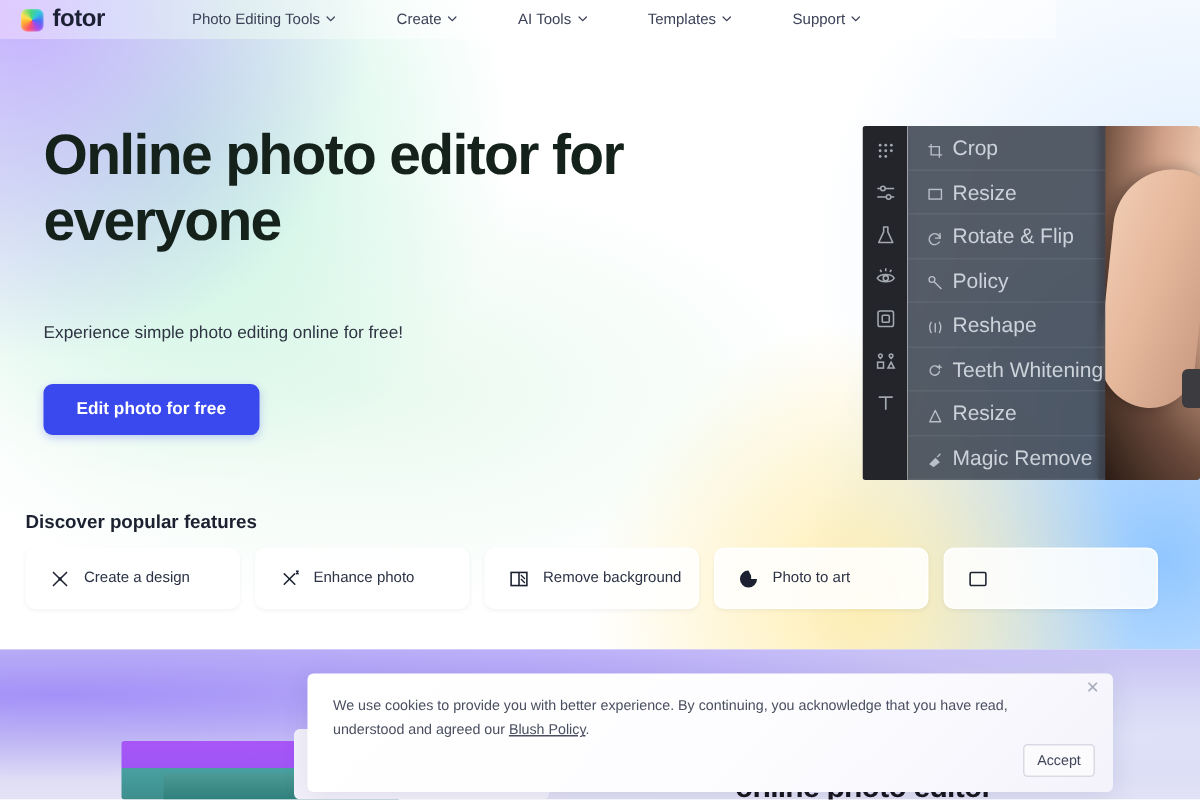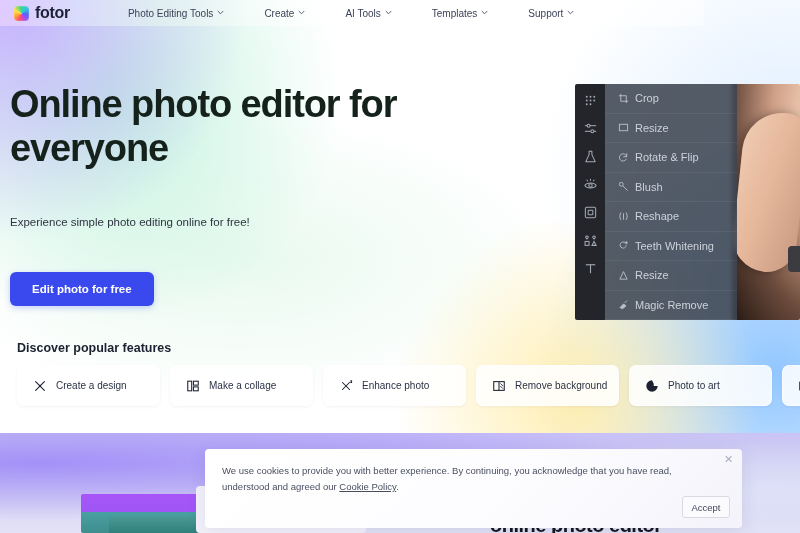--- a/index.html
+++ b/index.html
@@ -61,30 +61,30 @@
   .nav-links { display: flex; align-items: flex-end; margin-left: 38px; gap: 0; }
   .nav-item {
     display: flex; align-items: center; gap: 4px;
     font-size: 10px; color: #3c4257; padding: 0 20px;
     cursor: pointer; white-space: nowrap;
   }
   .chev { display:inline-block; width: 7px; height: 7px; position: relative; top: -1px; }
   .chev svg { display:block; }
 
   
-  .hero-copy { position: absolute; left: 10px; top: 82px; width: 470px; z-index: 10; }
+  .hero-copy { position: absolute; left: 29px; top: 82px; width: 470px; z-index: 10; }
   .hero-title {
     font-size: 38px; line-height: 1.16; font-weight: 700;
     color: #15221c; letter-spacing: -1.1px;
   }
   .hero-sub {
     margin-top: 21px; font-size: 11.5px; line-height: 1.85; color: #2e3442;
   }
   .cta-btn {
-    margin-top: 38px; display: inline-flex; align-items: center; justify-content: center;
+    margin-top: 22px; display: inline-flex; align-items: center; justify-content: center;
     height: 34px; padding: 0 22px; border-radius: 6px;
     background: #3a49ee; color: #fff; font-size: 11.5px; font-weight: 700;
     border: none; cursor: pointer;
     box-shadow: 0 2px 6px rgba(58,73,238,0.25);
   }
 
   
   .editor {
     position: absolute; left: 575px; top: 84px; width: 225px; height: 236px;
     z-index: 8; overflow: hidden; border-radius: 2px;
@@ -118,21 +118,21 @@
   .editor-menu {
     position: absolute; left: 30px; top: 0; width: 132px; height: 236px;
     background: rgba(62,70,82,0.88);
     backdrop-filter: blur(2px);
     display: flex; flex-direction: column;
   }
   .menu-row {
     flex: 1; display: flex; align-items: center; gap: 6px;
     padding-left: 13px;
     border-bottom: 1px solid rgba(255,255,255,0.06);
-    color: #ccd2da; font-size: 11px; cursor: pointer;
+    color: #ccd2da; font-size: 14px; cursor: pointer;
   }
   .menu-row .m-icon { width: 11px; height: 11px; opacity: 0.85; flex: none; }
 
   
   .features-heading {
     position: absolute; left: 17px; top: 341px; z-index: 10;
     font-size: 12.5px; font-weight: 700; color: #1b2130;
   }
   .feature-strip {
     position: absolute; left: 17px; top: 365px; width: 800px; height: 41px;
@@ -359,21 +359,21 @@
             </svg></span>
         <span>Rotate &amp; Flip</span>
       </div>
       <div class="menu-row">
         <span class="m-icon"><svg viewBox="0 0 12 12" width="11" height="11">
               <g stroke="#ccd2da" stroke-width="1" fill="none">
                 <circle cx="3.6" cy="3.6" r="2.1"></circle>
                 <line x1="5.2" y1="5.2" x2="10.5" y2="10.5"></line>
               </g>
             </svg></span>
-        <span>Blush</span>
+        <span>Policy</span>
       </div>
       <div class="menu-row">
         <span class="m-icon"><svg viewBox="0 0 12 12" width="11" height="11">
               <g stroke="#ccd2da" stroke-width="1" fill="none" stroke-linecap="round">
                 <path d="M3 2 C1.6 4.5 1.6 7 3 9.5"></path>
                 <path d="M9 2 C10.4 4.5 10.4 7 9 9.5"></path>
                 <line x1="6" y1="3" x2="6" y2="9"></line>
               </g>
             </svg></span>
         <span>Reshape</span>
@@ -413,30 +413,20 @@
             <g stroke="#1b2130" stroke-width="1.2" fill="none" stroke-linecap="round">
               <line x1="3" y1="3" x2="13" y2="13"></line>
               <line x1="13" y1="3" x2="3" y2="13"></line>
               <circle cx="8" cy="8" r="1.3" fill="#1b2130" stroke="none"></circle>
             </g>
           </svg></span>
       <span class="f-label">Create a design</span>
     </div>
     <div class="feature-card">
       <span class="f-icon"><svg viewBox="0 0 16 16" width="14" height="14">
-            <g stroke="#1b2130" stroke-width="1.2" fill="none">
-              <rect x="2" y="2.5" width="4.5" height="11"></rect>
-              <rect x="8.5" y="2.5" width="5.5" height="4.5"></rect>
-              <rect x="8.5" y="9" width="5.5" height="4.5"></rect>
-            </g>
-          </svg></span>
-      <span class="f-label">Make a collage</span>
-    </div>
-    <div class="feature-card">
-      <span class="f-icon"><svg viewBox="0 0 16 16" width="14" height="14">
             <g stroke="#1b2130" stroke-width="1.2" fill="none" stroke-linecap="round">
               <path d="M4 4 L12 12"></path>
               <path d="M12 4 L4 12"></path>
               <path d="M13.5 2 L14.5 4 M14.5 2 L13.5 4"></path>
             </g>
           </svg></span>
       <span class="f-label">Enhance photo</span>
     </div>
     <div class="feature-card">
       <span class="f-icon"><svg viewBox="0 0 16 16" width="14" height="14">
@@ -458,18 +448,18 @@
       <span class="f-icon"><svg viewBox="0 0 16 16" width="14" height="14">
             <rect x="2" y="3" width="12" height="10" rx="1" fill="none" stroke="#1b2130" stroke-width="1.2"></rect>
           </svg></span>
       <span class="f-label"></span>
     </div>
   </div>
 
   <div class="cookie">
     <div class="cookie-close">✕</div>
     <div class="cookie-text">
-      <span>We use cookies to provide you with better experience. By continuing, you acknowledge that you have read, understood and agreed our </span><span class="cookie-link">Cookie Policy</span><span>.</span>
+      <span>We use cookies to provide you with better experience. By continuing, you acknowledge that you have read, understood and agreed our </span><span class="cookie-link">Blush Policy</span><span>.</span>
     </div>
     <button class="cookie-accept">Accept</button>
   </div>
 
 </div>
 
 </body></html>

